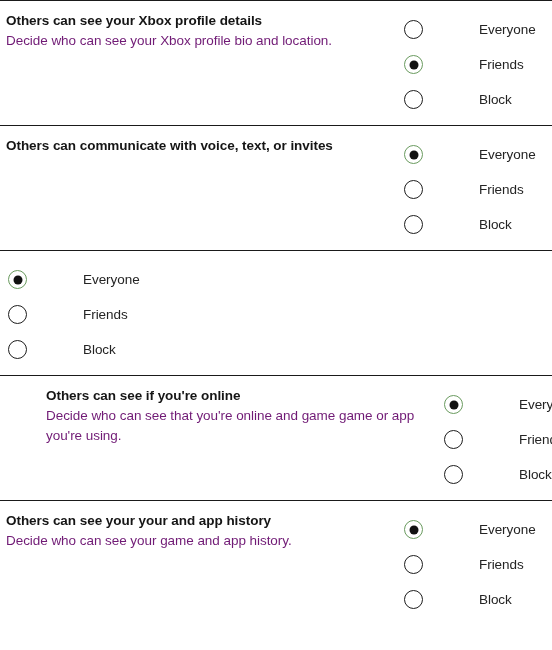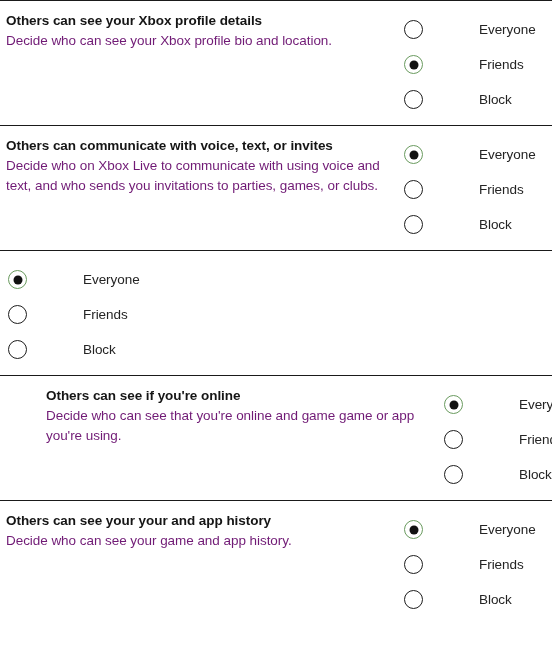--- a/index.html
+++ b/index.html
@@ -158,21 +158,20 @@
           <div class="radio-option">
             <span class="radio-mark"></span>
             <span class="radio-label">Block</span>
           </div>
         </div>
       </div>
       <div class="divider"></div>
       <div class="setting-row sec-1">
         <div class="setting-text">
           <div class="setting-title">Others can communicate with voice, text, or invites</div>
-          <div class="setting-desc">Decide who on Xbox Live to communicate with using voice and text, and who sends you invitations to parties, games, or clubs.</div>
         </div>
         <div class="radio-group" role="radiogroup">
           <div class="radio-option">
             <span class="radio-mark checked"></span>
             <span class="radio-label">Everyone</span>
           </div>
           <div class="radio-option">
             <span class="radio-mark"></span>
             <span class="radio-label">Friends</span>
           </div>

